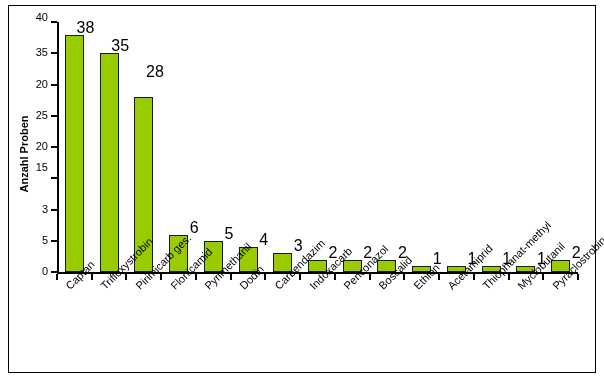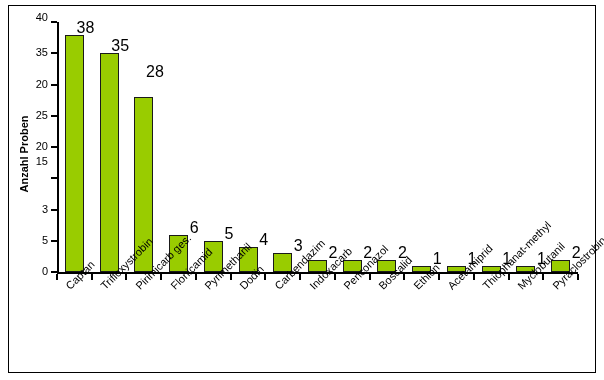--- a/index.html
+++ b/index.html
@@ -133,21 +133,21 @@
   <div class="axis-x-line"></div>
 
   <div id="y-ticks">
       <div class="y-tick" style="top: 271px;"></div>
       <div class="y-label-wrap" style="top: 266px;">0</div>
       <div class="y-tick" style="top: 239.75px;"></div>
       <div class="y-label-wrap" style="top: 234.75px;">5</div>
       <div class="y-tick" style="top: 208.5px;"></div>
       <div class="y-label-wrap" style="top: 203.5px;">3</div>
       <div class="y-tick" style="top: 177.25px;"></div>
-      <div class="y-label-wrap" style="top: 156px;">15</div>
+      <div class="y-label-wrap" style="top: 162px;">15</div>
       <div class="y-tick" style="top: 146px;"></div>
       <div class="y-label-wrap" style="top: 141px;">20</div>
       <div class="y-tick" style="top: 114.75px;"></div>
       <div class="y-label-wrap" style="top: 109.75px;">25</div>
       <div class="y-tick" style="top: 83.5px;"></div>
       <div class="y-label-wrap" style="top: 78.5px;">20</div>
       <div class="y-tick" style="top: 52.25px;"></div>
       <div class="y-label-wrap" style="top: 47.25px;">35</div>
       <div class="y-tick" style="top: 21px;"></div>
       <div class="y-label-wrap" style="top: 12px;">40</div>

